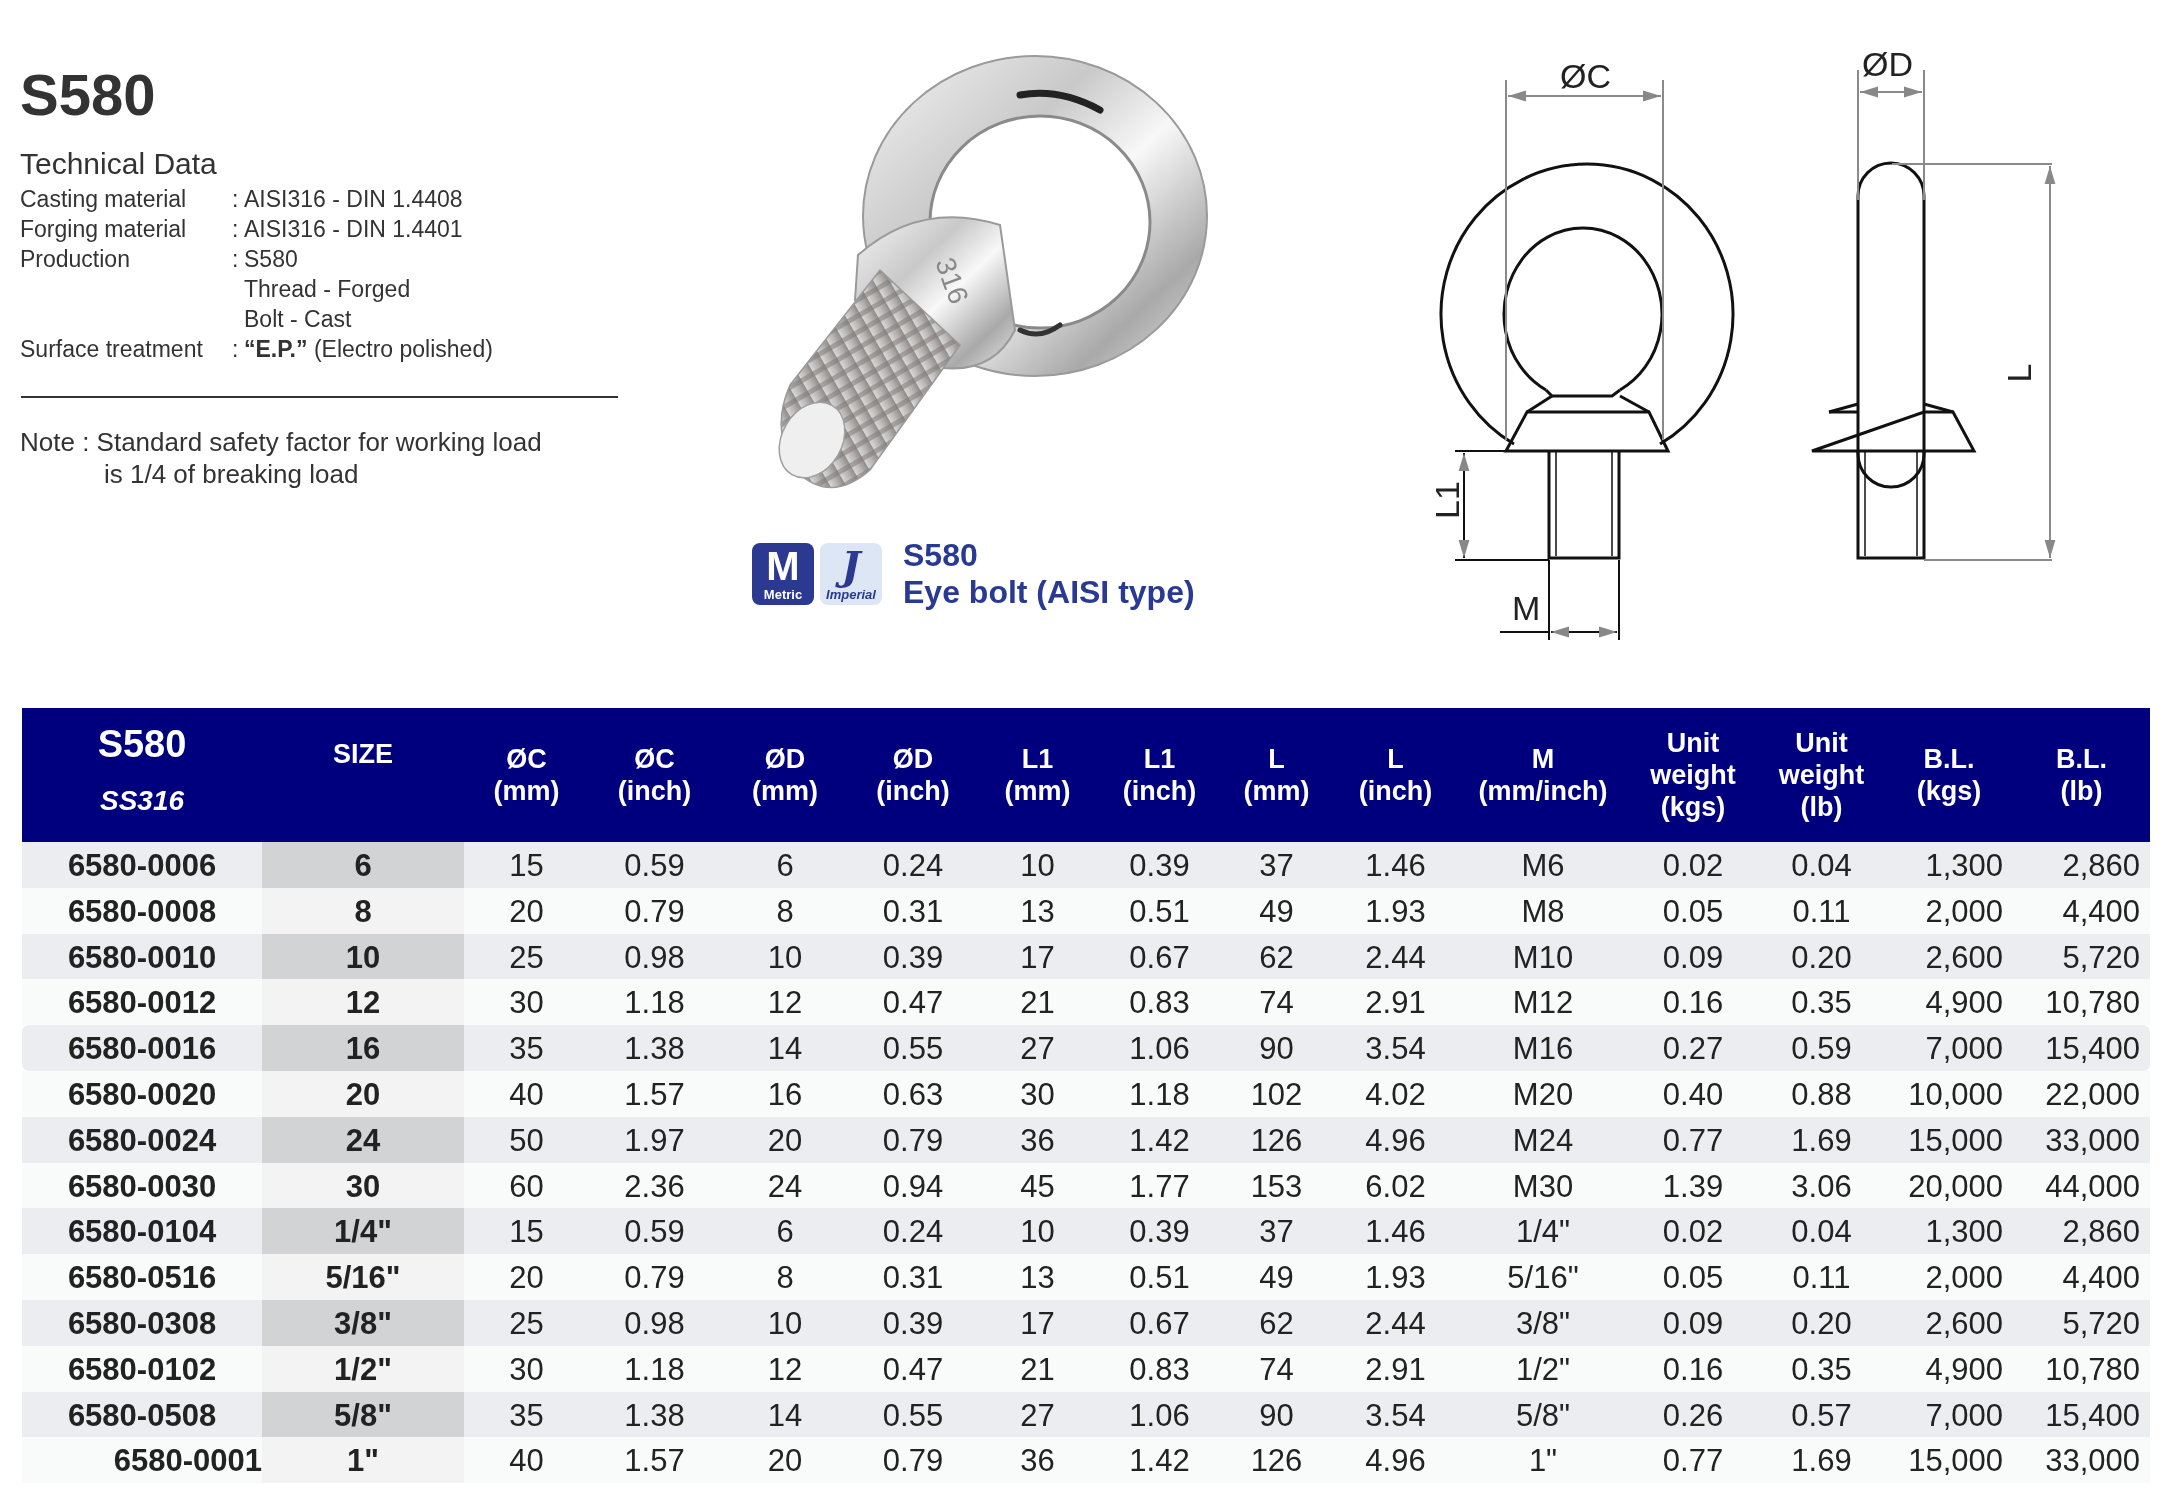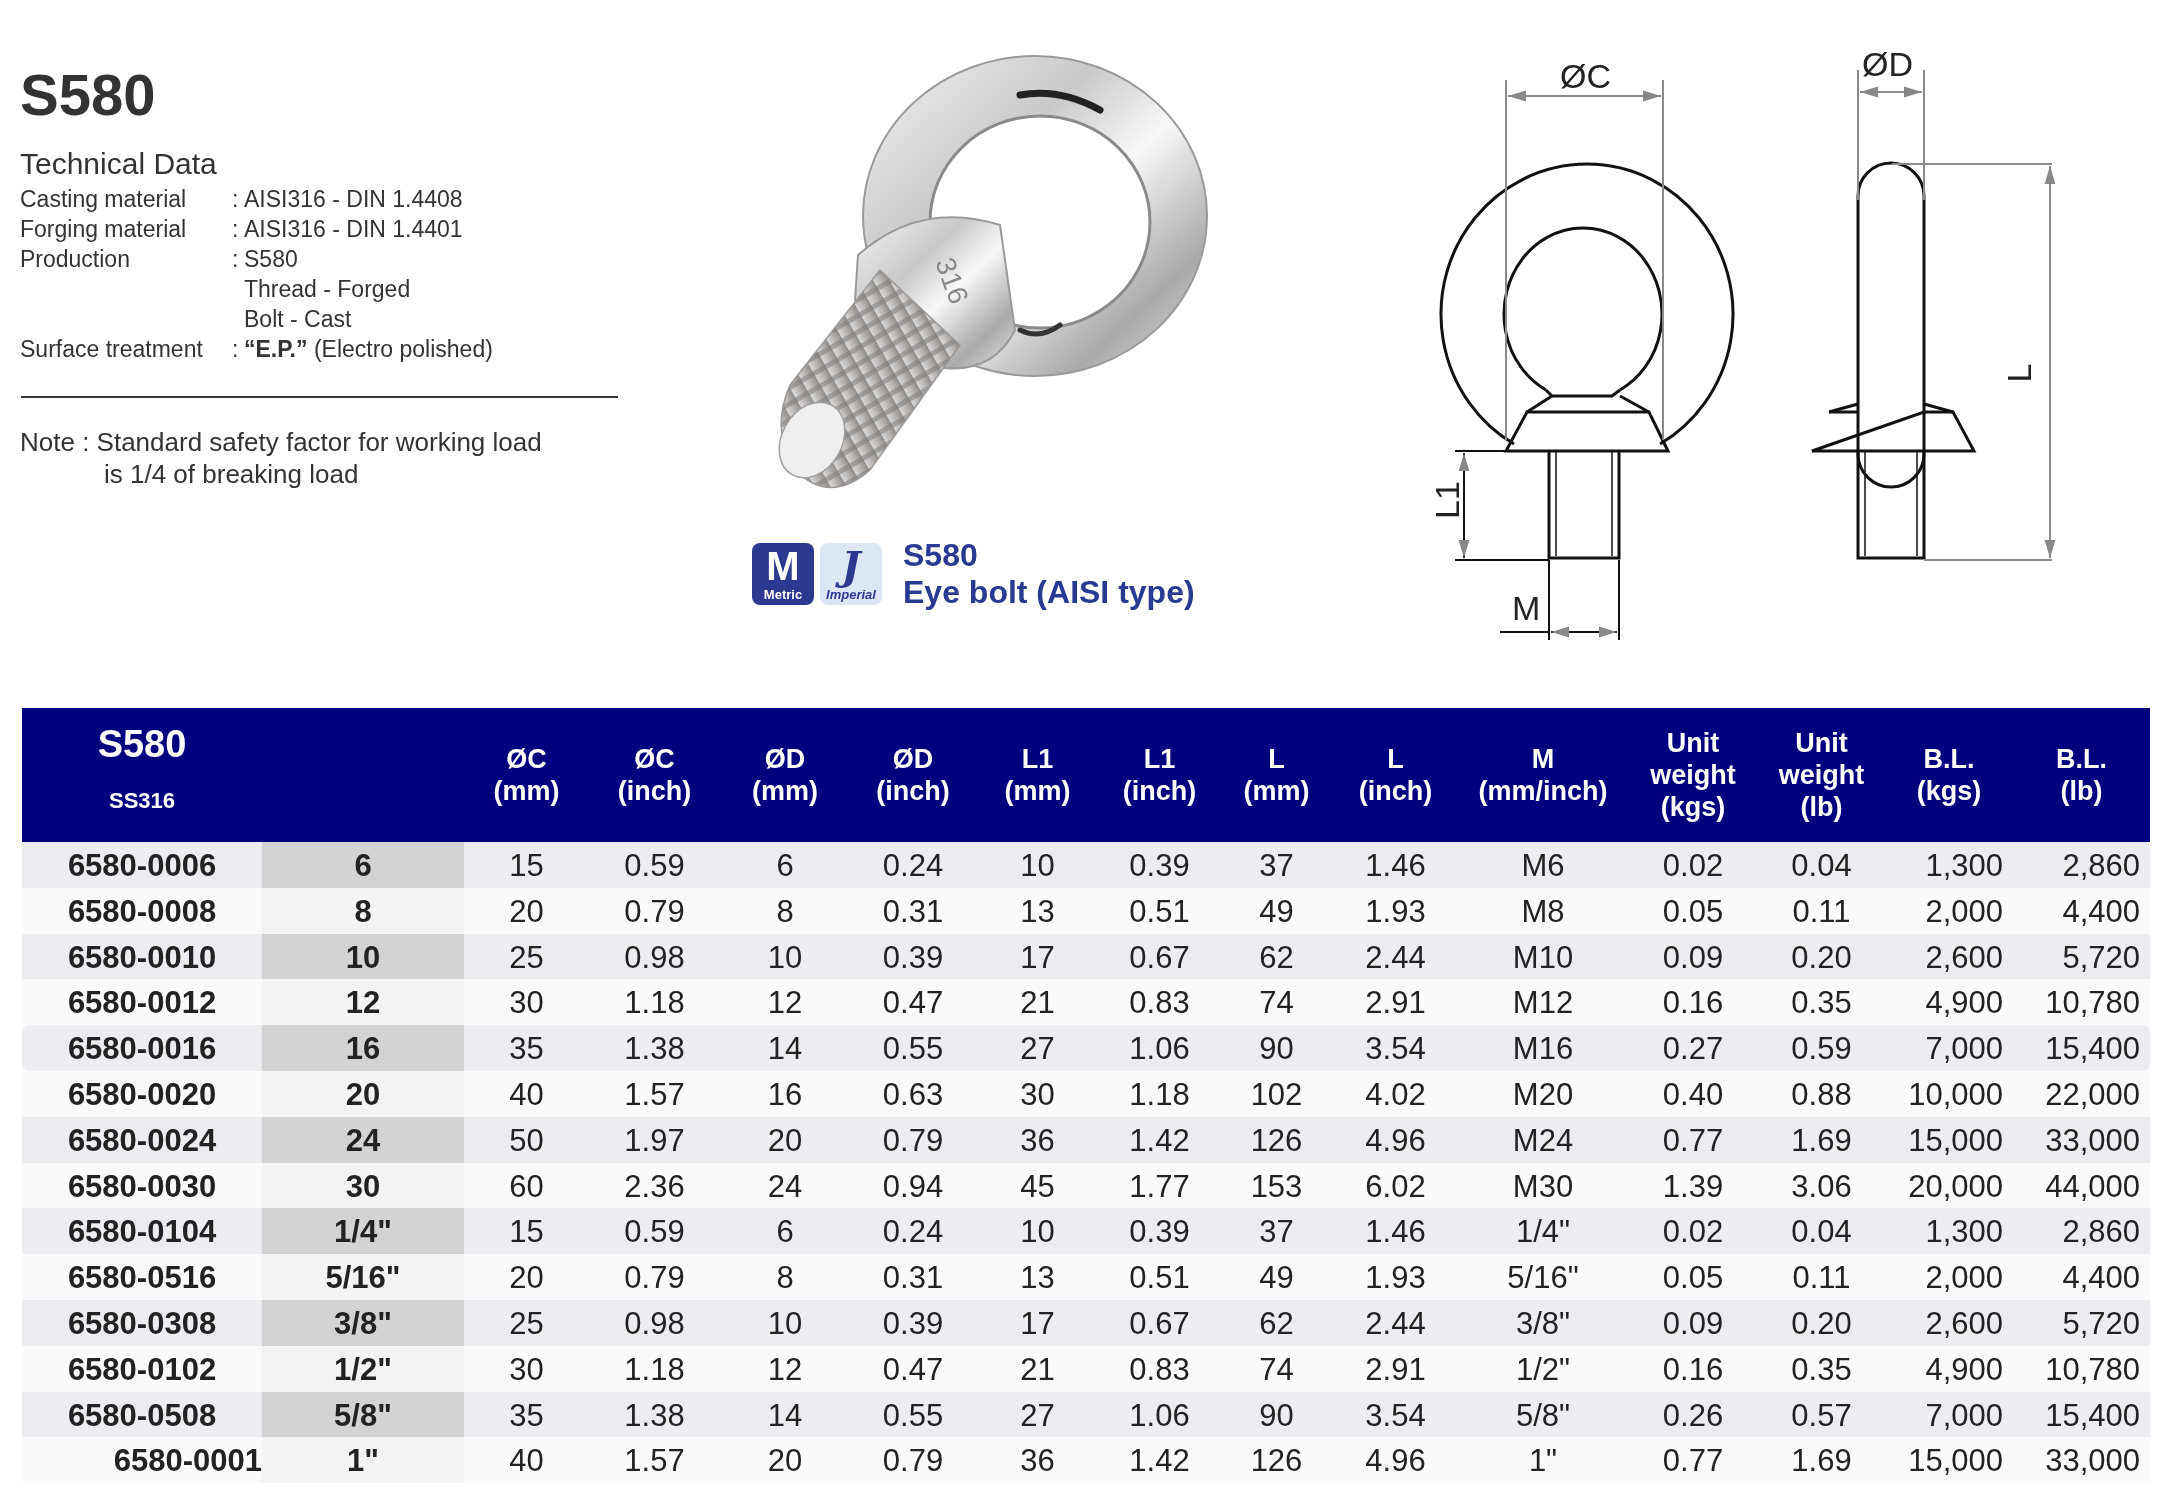--- a/index.html
+++ b/index.html
@@ -32,21 +32,21 @@
   .product-name { top: 574px; }
 
   #drawing { left: 1400px; top: 40px; width: 772px; height: 620px; }
   .dim-label { position: absolute; font-size: 34px; color: #222; line-height: 36px; white-space: nowrap; }
 
   
   #spec-table { left: 22px; top: 708px; width: 2128px; }
   .thead { position: absolute; left: 0; top: 0; width: 2128px; height: 134px; background: #00007f; }
   .th { position: absolute; top: 0; height: 134px; color: #fff; font-weight: bold; font-size: 27px; line-height: 32px; text-align: center; display: flex; flex-direction: column; justify-content: center; white-space: nowrap; }
   .th .th-title { font-size: 38px; line-height: 44px; margin-top: -14px; }
-  .th .th-sub { font-size: 22px; line-height: 26px; margin-top: 22px; }
+  .th .th-sub { font-size: 28px; line-height: 26px; margin-top: 22px; font-style: italic; }
   .th.th-size { justify-content: flex-start; padding-top: 30px; height: 104px; }
   .tbody { position: absolute; left: 0; top: 134px; width: 2128px; }
   .tr { position: absolute; left: 0; width: 2128px; height: 45.8px; }
   .tr.odd { background: #ebedf0; }
   .tr.even { background: #f9fafa; }
   .td { position: absolute; top: 0; height: 45.8px; line-height: 47px; font-size: 31px; color: #222; text-align: center; white-space: nowrap; }
   .td.code { font-weight: bold; }
   .td.size { font-weight: bold; }
   .tr.odd .td.size { background: #d2d3d5; }
   .tr.even .td.size { background: #f3f3f3; }
@@ -188,20 +188,23 @@
 <div class="dim-label" style="left:2010px; top:355px; transform: rotate(-90deg);">L</div>
 <div class="dim-label" style="left:1428px; top:482px; transform: rotate(-90deg);">L1</div>
 <div class="dim-label" style="left:1512px; top:590px;">M</div>
 
 <div id="spec-table" class="abs">
   <div class="thead">
     <div class="th" style="left:0; width:240px;">
       <div class="th-title">S580</div>
       <div class="th-sub">SS316</div>
     </div>
+    <div class="th th-size" style="left:240px; width:202px;">
+      <div>SIZE</div>
+    </div>
     <div class="th" style="left:442px; width:125px;">
         <div>ØC</div>
         <div>(mm)</div>
       </div>
     <div class="th" style="left:567px; width:131px;">
         <div>ØC</div>
         <div>(inch)</div>
       </div>
     <div class="th" style="left:698px; width:130px;">
         <div>ØD</div>

